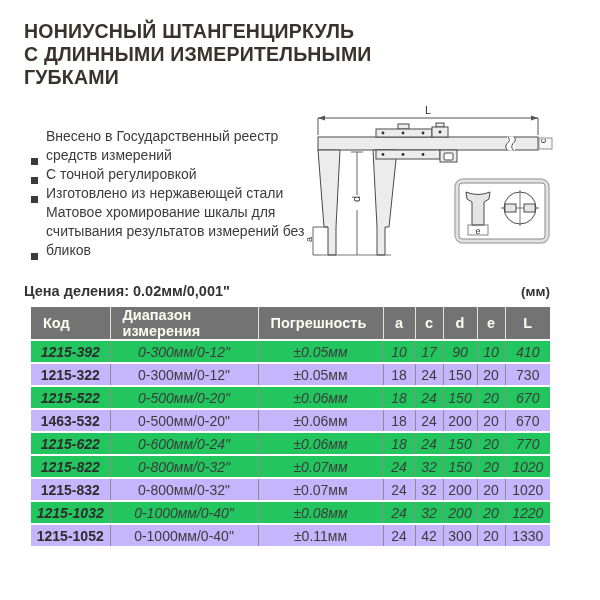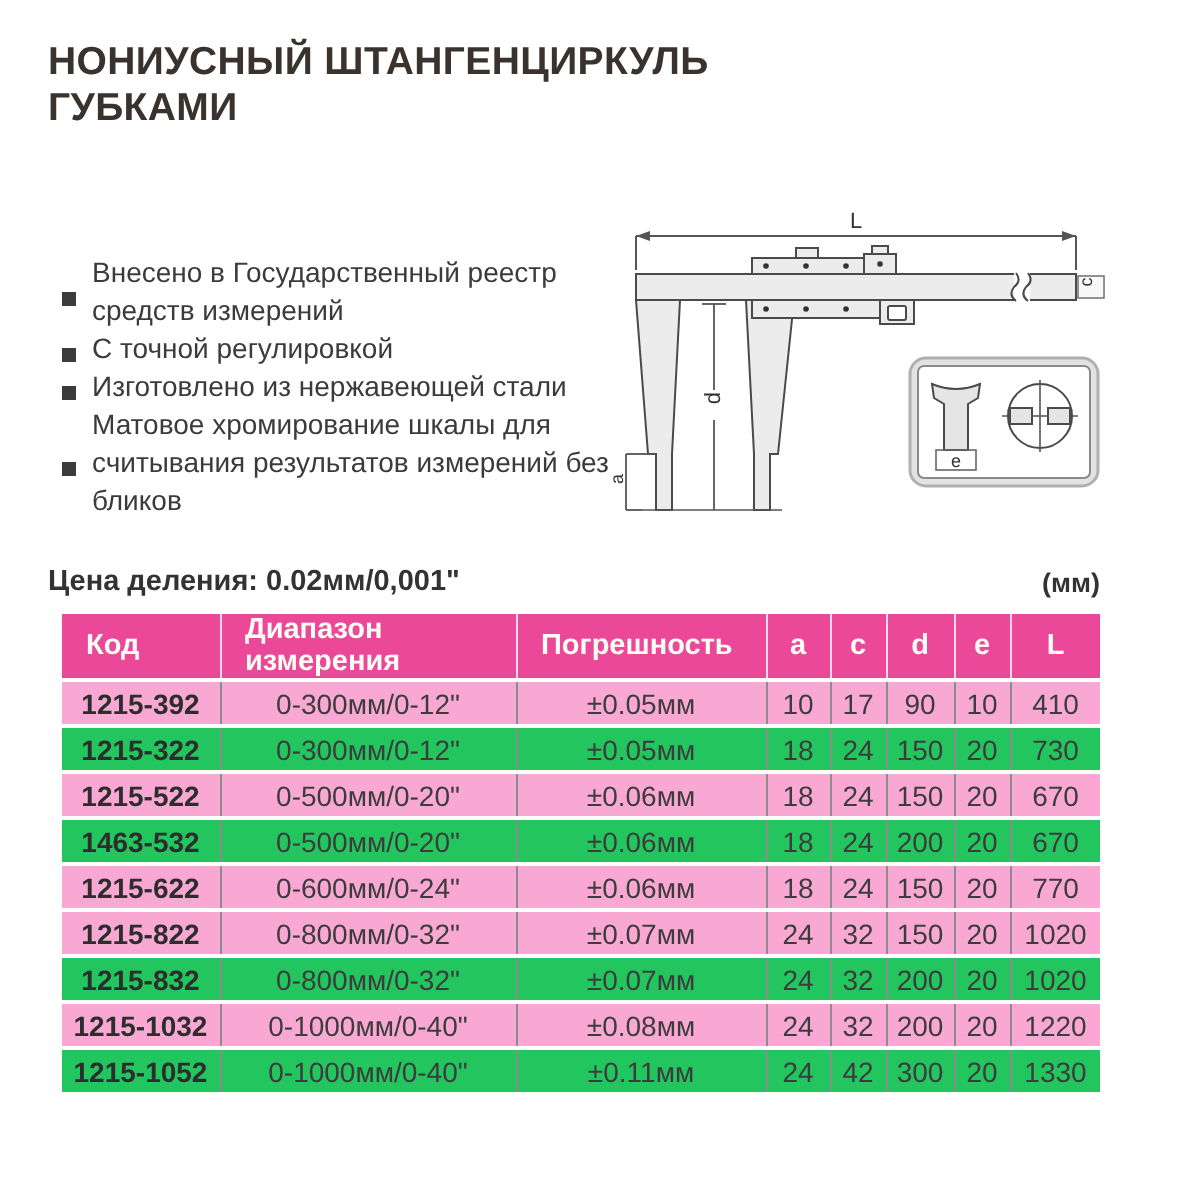--- a/index.html
+++ b/index.html
@@ -10,21 +10,21 @@
   }
   
   .title{
     position:absolute;left:24px;top:20px;
     font-size:19.5px;font-weight:bold;color:#3a322c;
     line-height:23px;letter-spacing:.2px;
   }
   
   .features{position:absolute;left:31px;top:127px;width:276px;}
   .feature-item{
-    display:flex;align-items:center;
+    display:flex;align-items:flex-end;
     font-size:14px;line-height:19px;color:#3b3b3b;margin:0;
   }
   .feature-item .sq{
     flex:0 0 auto;width:7px;height:7px;background:#3b3b3b;
     margin:6px 8px 0 0;
   }
   
   .diagram{position:absolute;left:303px;top:95px;width:290px;height:180px;}
   .diagram svg{display:block;}
   .dim-label{font-family:"Liberation Sans",sans-serif;font-size:11px;fill:#333;}
@@ -36,40 +36,41 @@
   }
   .note-left{font-size:14.5px;font-weight:bold;color:#333;}
   .note-right{font-size:13.5px;font-weight:bold;color:#333;}
   
   .spec-table{
     position:absolute;left:31px;top:307px;width:519px;
     border-collapse:collapse;table-layout:fixed;
     font-size:14px;color:#3c3c3c;
   }
   .spec-table th{
-    background:#ec4899;color:#fcfdf2;font-weight:bold;font-size:14.5px;
+    background:#737373;color:#fcfdf2;font-weight:bold;font-size:14.5px;
     height:25px;padding:0;text-align:center;
     border-bottom:2px solid #fff;
   }
   .spec-table th.left{text-align:left;padding-left:12px;}
   .spec-table th+th{border-left:1px solid rgba(255,255,255,.8);}
   .spec-table td{
     height:21px;padding:0;text-align:center;
     border-bottom:2px solid #fff;
   }
   .spec-table td+td{border-left:1px solid #8c8c8c;}
   .spec-table td.code{font-weight:bold;color:#2d2d2d;}
-  .spec-table tr.shade-dark td{background:#f9a8d4;}
-  .spec-table tr.shade-light td{background:#22c55e;margin-top:48px;}
+  .spec-table tr.shade-dark td{background:#22c55e;font-style:italic;}
+  .spec-table tr.shade-light td{background:#c4b5fd;margin-top:48px;}
 </style>
 </head>
 <body>
 
 <div class="title">
   <div>НОНИУСНЫЙ ШТАНГЕНЦИРКУЛЬ</div>
+  <div>С ДЛИННЫМИ ИЗМЕРИТЕЛЬНЫМИ</div>
   <div>ГУБКАМИ</div>
 </div>
 
 <div class="features">
   <div class="feature-item">
     <span class="sq"></span>
     <span>Внесено в Государственный реестр средств измерений</span>
   </div>
   <div class="feature-item">
     <span class="sq"></span>

